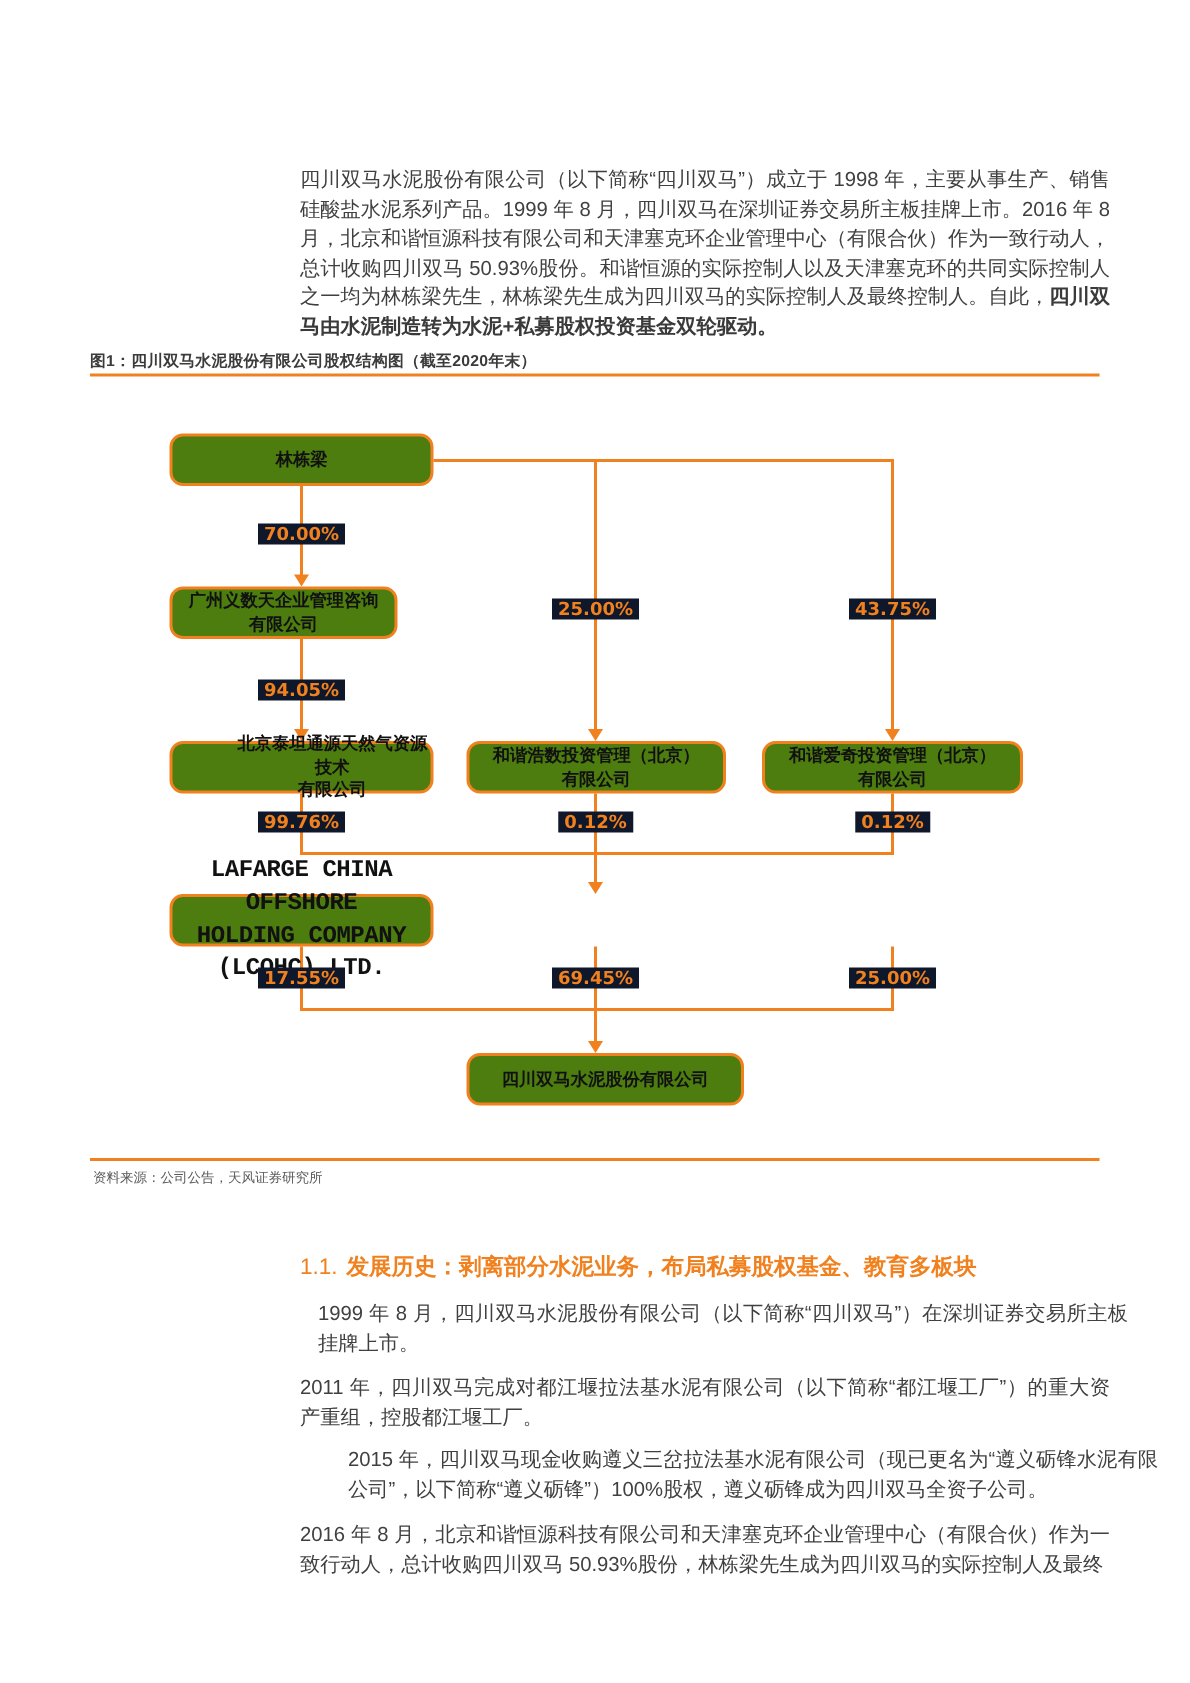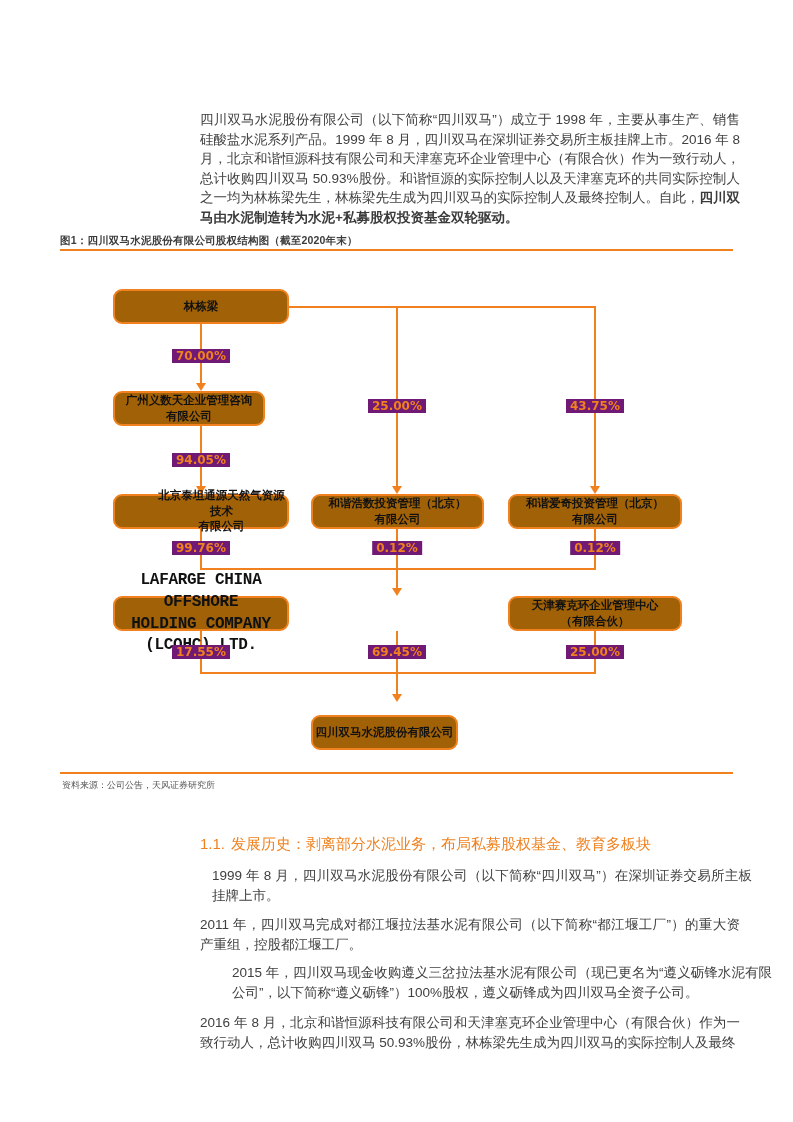--- a/index.html
+++ b/index.html
@@ -35,37 +35,37 @@
   .rule-top{top:249px;}
   .rule-bottom{top:772px;}
   .source{
     position:absolute;left:62px;top:779px;
     font-size:9px;color:var(--source-text);
   }
   
   .chart{position:absolute;left:0;top:0;width:793px;height:780px;}
   .box{
     position:absolute;
-    border:2px solid var(--orange);border-radius:9px;background:#a16207;
+    border:2px solid var(--orange);border-radius:9px;background:#4d7c0f;
     display:flex;align-items:center;justify-content:center;
     text-align:center;white-space:pre-line;
     font-family:"DejaVu Serif","Liberation Serif",serif;
     font-weight:700;font-size:11.5px;line-height:1.35;color:var(--box-text);
     z-index:3;
   }
   .box-en{font-family:"Liberation Mono","DejaVu Sans Mono",monospace;font-size:16px;letter-spacing:-0.3px;}
   #box-lin{left:113px;top:289px;width:176px;height:35px;}
   #box-guangzhou{left:113px;top:391px;width:152px;height:35px;}
   #box-titan{left:113px;top:494px;width:176px;height:35px;padding-left:41px;}
   #box-haoshu{left:311px;top:494px;width:173px;height:35px;}
   #box-aiqi{left:508px;top:494px;width:174px;height:35px;}
   #box-lafarge{left:113px;top:596px;width:176px;height:35px;}
   #box-hengyuan{left:311px;top:596px;width:173px;height:35px;}
   #box-saikehuan{left:508px;top:596px;width:174px;height:35px;}
-  #box-shuangma{left:311px;top:702px;width:147px;height:35px;margin-top:13px;}
+  #box-shuangma{left:311px;top:702px;width:185px;height:35px;}
   .vline,.hline{position:absolute;background:var(--orange);z-index:1;}
   .vline{width:2px;}
   .hline{height:2px;}
   #lv1{left:200px;top:324px;height:60px;}
   #lh1{left:289px;top:306px;width:307px;}
   #lv2{left:396px;top:306px;height:181px;}
   #lv3{left:594px;top:306px;height:181px;}
   #lv4{left:200px;top:426px;height:61px;}
   #lv5a{left:200px;top:529px;height:41px;}
   #lv5b{left:396px;top:529px;height:41px;}
@@ -83,41 +83,41 @@
     border-top:8px solid var(--orange);
   }
   #ar1{left:196px;top:383px;}
   #ar2{left:392px;top:486px;}
   #ar3{left:590px;top:486px;}
   #ar4{left:196px;top:486px;}
   #ar5{left:392px;top:588px;}
   #ar6{left:392px;top:694px;}
   .pct{
     position:absolute;transform:translateX(-50%);
-    background:#701a75;padding:0 4px;z-index:4;
+    background:#0f172a;padding:0 4px;z-index:4;
     font-size:12px;font-weight:700;color:var(--orange);
     font-family:"DejaVu Sans","Liberation Sans",sans-serif;
   }
   #pct-70{left:201px;top:349px;}
   #pct-9405{left:201px;top:453px;}
   #pct-25a{left:397px;top:399px;}
   #pct-4375{left:595px;top:399px;}
   #pct-9976{left:201px;top:541px;}
   #pct-012a{left:397px;top:541px;}
   #pct-012b{left:595px;top:541px;}
   #pct-1755{left:201px;top:645px;}
   #pct-2652{left:397px;top:645px;}
   #pct-25b{left:595px;top:645px;}
   
   .section-heading{
     position:absolute;left:200px;top:835px;width:545px;
     font-size:15px;color:var(--orange);font-weight:400;
   }
   .section-heading .sec-num{font-weight:400;margin-right:6px;}
-  .section-heading .sec-title{font-weight:400;}
+  .section-heading .sec-title{font-weight:700;}
   .body-para{
     position:absolute;left:200px;width:540px;
     font-size:13.5px;line-height:19.5px;color:var(--body-text);
     text-align:justify;
   }
   #para-1{top:866px;margin-left:12px;}
   #para-2{top:915px;}
   #para-3{top:963px;margin-left:32px;}
   #para-4{top:1013px;}
 </style>
@@ -171,22 +171,20 @@
     <div class="box" id="box-guangzhou">广州义数天企业管理咨询
 有限公司</div>
     <div class="box" id="box-titan">北京泰坦通源天然气资源技术
 有限公司</div>
     <div class="box" id="box-haoshu">和谐浩数投资管理（北京）
 有限公司</div>
     <div class="box" id="box-aiqi">和谐爱奇投资管理（北京）
 有限公司</div>
     <div class="box box-en" id="box-lafarge">LAFARGE CHINA OFFSHORE
 HOLDING COMPANY (LCOHC) LTD.</div>
-    <div class="box" id="box-saikehuan">天津赛克环企业管理中心
-（有限合伙）</div>
     <div class="box" id="box-shuangma">四川双马水泥股份有限公司</div>
   </div>
 
   <div class="rule rule-bottom"></div>
   <div class="source">资料来源：公司公告，天风证券研究所</div>
 
   <h2 class="section-heading"><span class="sec-num">1.1.</span><span class="sec-title">发展历史：剥离部分水泥业务，布局私募股权基金、教育多板块</span></h2>
 
   <p class="body-para" id="para-1">1999 年 8 月，四川双马水泥股份有限公司（以下简称“四川双马”）在深圳证券交易所主板挂牌上市。</p>
   <p class="body-para" id="para-2">2011 年，四川双马完成对都江堰拉法基水泥有限公司（以下简称“都江堰工厂”）的重大资产重组，控股都江堰工厂。</p>

